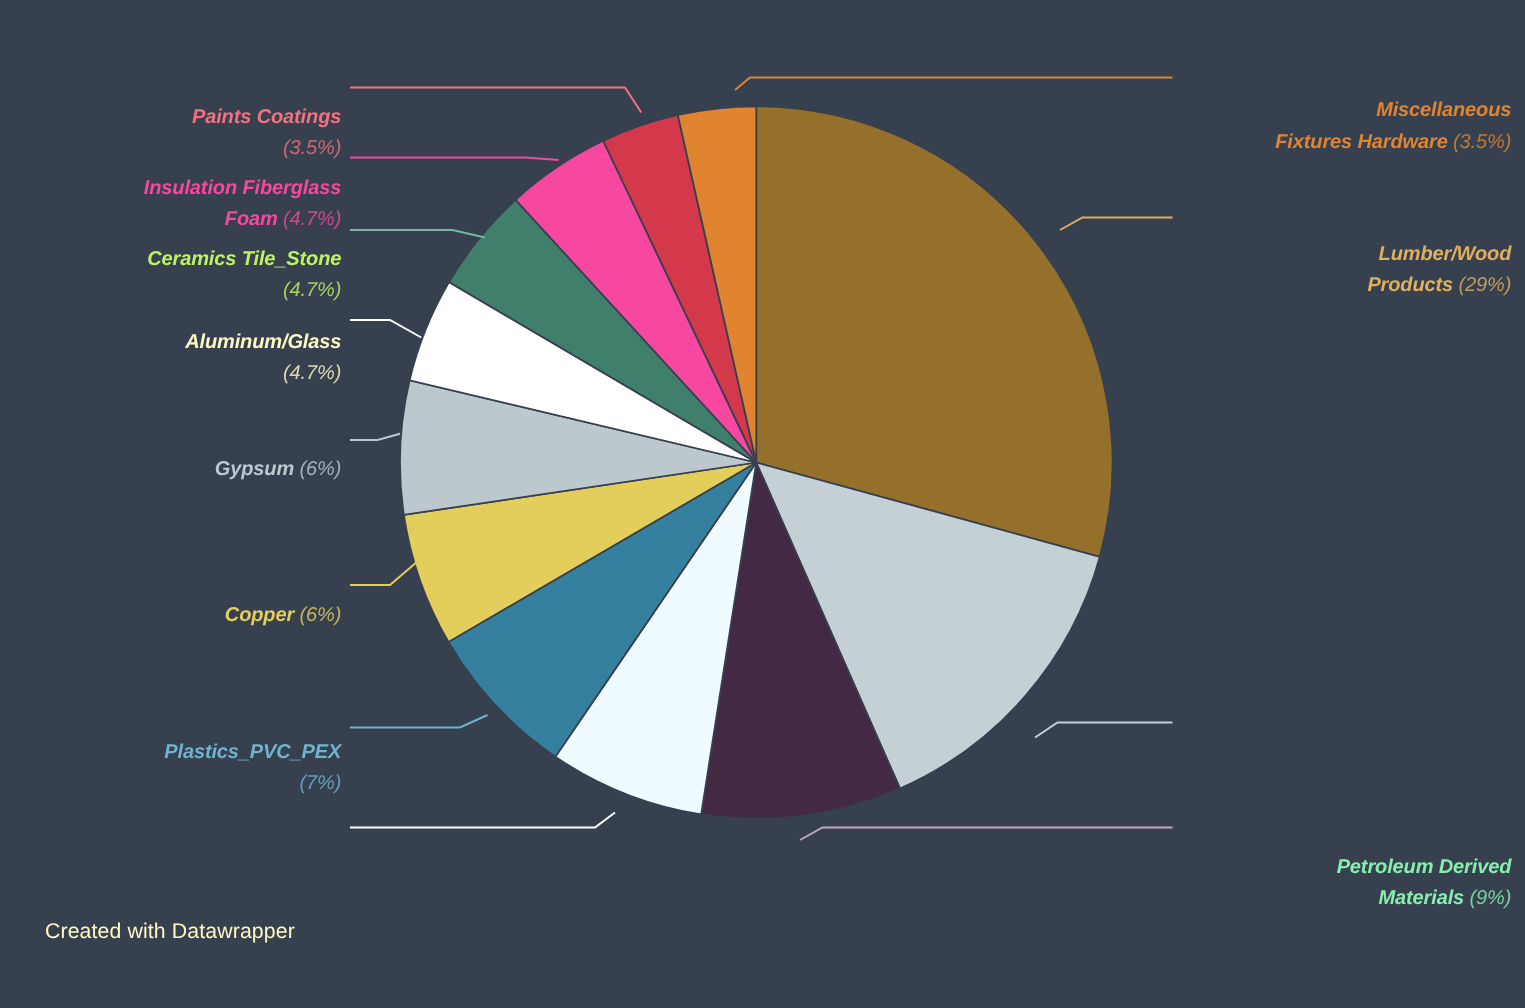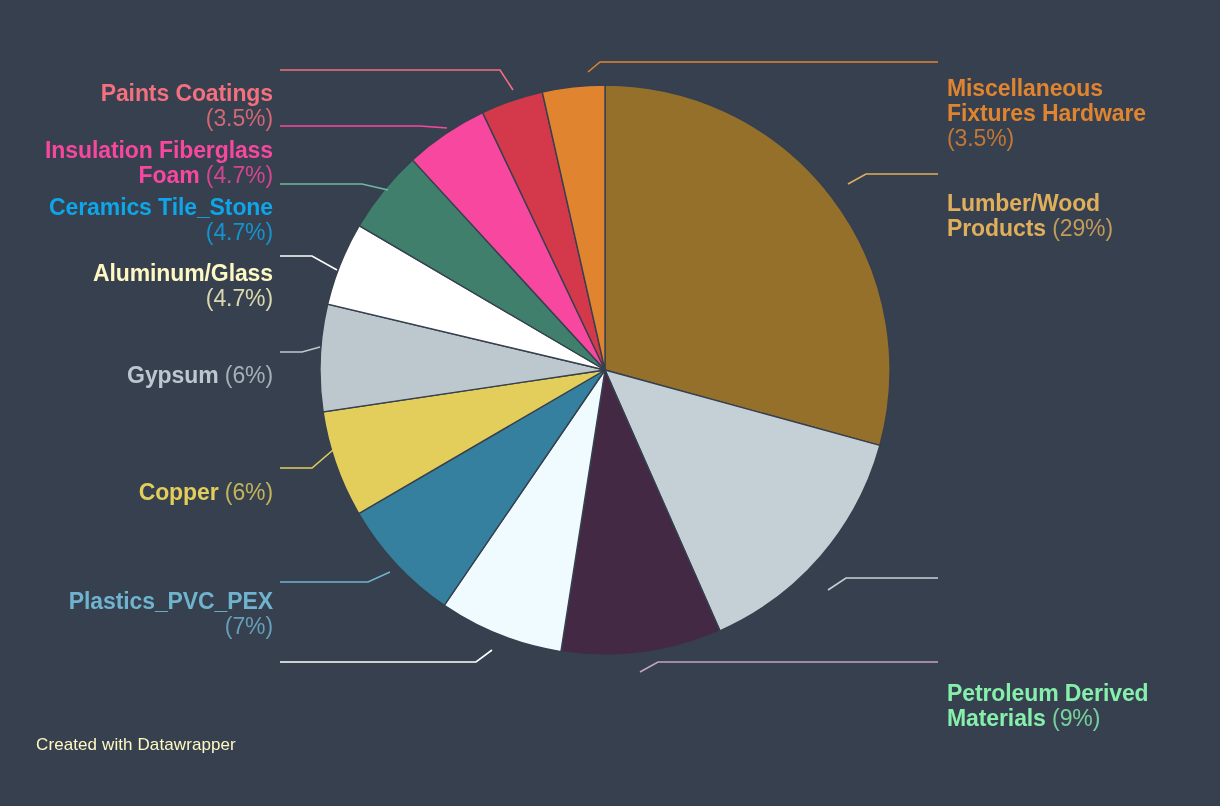--- a/index.html
+++ b/index.html
@@ -18,28 +18,29 @@
   #chart-svg {
     position: absolute;
     left: 0;
     top: 0;
     width: 1220px;
     height: 806px;
   }
   .lbl {
     position: absolute;
     font-family: "Liberation Sans", sans-serif;
-    font-size: 23px;
+    font-size: 16px;
     line-height: 25px;
     letter-spacing: -0.1px;
     white-space: pre-line;
+    font-style: italic;
   }
   .lbl .nm { font-weight: bold; }
   .lbl .pct { font-weight: normal; opacity: 0.82; }
-  .lbl-right { text-align: left; }
+  .lbl-right { text-align: right; }
   .lbl-left  { text-align: right; }
 
   #footer {
     position: absolute;
     left: 36px;
     top: 735px;
     font-family: "Liberation Sans", sans-serif;
     font-size: 17px;
     color: #fef9c3;
     letter-spacing: 0.1px;
@@ -100,21 +101,21 @@
   <div class="lbl lbl-left" style="left: 20px; top: 56px; width: 253px; color: rgb(244, 112, 126);">
     <span class="nm">Paints Coatings
 </span><span class="pct">(3.5%)</span>
   </div>
 
   <div class="lbl lbl-left" style="left: 20px; top: 113px; width: 253px; color: rgb(247, 71, 159);">
     <span class="nm">Insulation Fiberglass
 Foam </span><span class="pct">(4.7%)</span>
   </div>
 
-  <div class="lbl lbl-left" style="left: 20px; top: 170px; width: 253px; color: #0ea5e9;">
+  <div class="lbl lbl-left" style="left: 20px; top: 170px; width: 253px; color: #bef264;">
     <span class="nm">Ceramics Tile_Stone
 </span><span class="pct">(4.7%)</span>
   </div>
 
   <div class="lbl lbl-left" style="left: 20px; top: 236px; width: 253px; color: #fef9c3;">
     <span class="nm">Aluminum/Glass
 </span><span class="pct">(4.7%)</span>
   </div>
 
   <div class="lbl lbl-left" style="left: 20px; top: 338px; width: 253px; color: rgb(188, 200, 206);">

